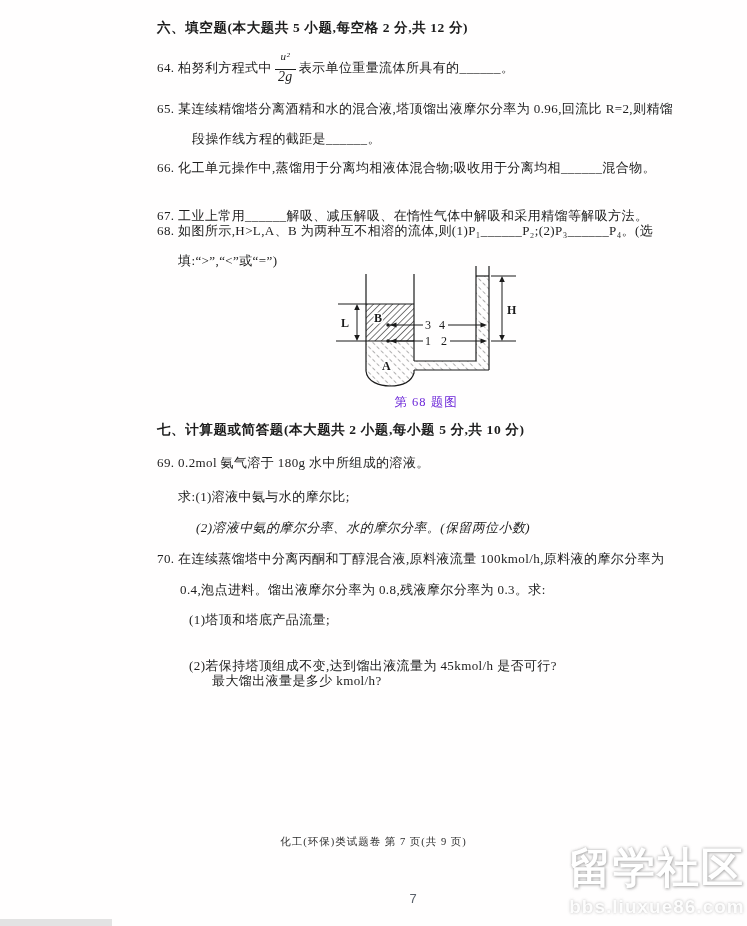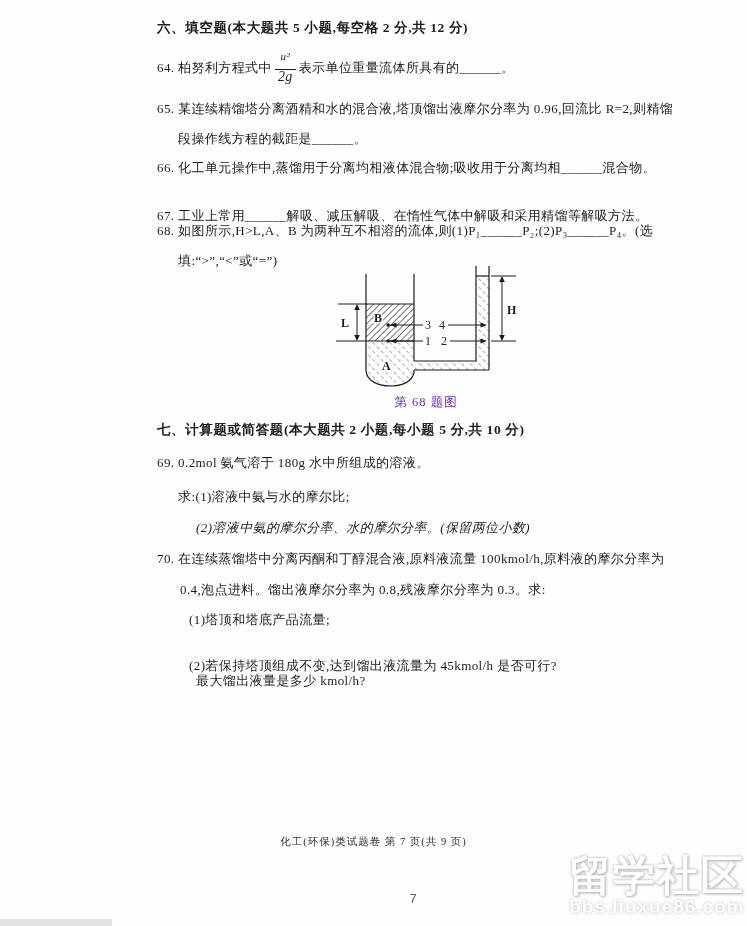--- a/index.html
+++ b/index.html
@@ -39,21 +39,21 @@
     pointer-events:none;
   }
   .watermark .wm-title{
     font-size:42px;font-weight:bold;letter-spacing:2px;color:#ffffff;
     text-shadow:0 0 3px rgba(160,160,160,0.85),1px 1px 3px rgba(150,150,150,0.6);
     line-height:1.0;
   }
   .watermark .wm-url{
     font-size:19px;font-weight:bold;color:#fdfdfd;letter-spacing:1px;
     text-shadow:0 0 3px rgba(175,175,175,0.85);
-    margin-top:0px;line-height:1.1;
+    margin-top:8px;line-height:1.1;
   }
   .scan-edge{
     position:absolute;left:0;bottom:0;width:112px;height:7px;
     background:#e3e3e3;
   }
   svg text{font-family:"Liberation Serif","DejaVu Serif",serif;fill:#1b1b1b;}
 </style>
 </head>
 <body>
 
@@ -64,21 +64,21 @@
   <div class="line q64row" style="left:157px;top:50px;height:36px;">
     <span>64. 柏努利方程式中</span>
     <span class="frac">
       <span class="num">u²</span>
       <span class="den">2g</span>
     </span>
     <span>表示单位重量流体所具有的______。</span>
   </div>
 
   <div class="line" style="left:157px;top:101px;">65. 某连续精馏塔分离酒精和水的混合液,塔顶馏出液摩尔分率为 0.96,回流比 R=2,则精馏</div>
-  <div class="line" style="left:178px;top:131px;text-align:right;">段操作线方程的截距是______。</div>
+  <div class="line" style="left:192px;top:131px;text-align:right;">段操作线方程的截距是______。</div>
 
   <div class="line" style="left:157px;top:160px;">66. 化工单元操作中,蒸馏用于分离均相液体混合物;吸收用于分离均相______混合物。</div>
 
   <div class="line" style="left:157px;top:208px;">67. 工业上常用______解吸、减压解吸、在惰性气体中解吸和采用精馏等解吸方法。</div>
 
   <div class="line" style="left:157px;top:223px;">68. 如图所示,H&gt;L,A、B 为两种互不相溶的流体,则(1)P₁______P₂;(2)P₃______P₄。(选</div>
   <div class="line" style="left:178px;top:253px;">填:“&gt;”,“&lt;”或“=”)</div>
 
   <svg style="position:absolute;left:330px;top:258px;" width="225" height="136" viewBox="0 0 225 136">
     <defs>
@@ -154,21 +154,21 @@
   <div class="line heading" style="left:157px;top:422px;">七、计算题或简答题(本大题共 2 小题,每小题 5 分,共 10 分)</div>
 
   <div class="line" style="left:157px;top:455px;">69. 0.2mol 氨气溶于 180g 水中所组成的溶液。</div>
   <div class="line" style="left:178px;top:489px;">求:(1)溶液中氨与水的摩尔比;</div>
   <div class="line" style="left:196px;top:520px;font-style:italic;">(2)溶液中氨的摩尔分率、水的摩尔分率。(保留两位小数)</div>
 
   <div class="line" style="left:157px;top:551px;">70. 在连续蒸馏塔中分离丙酮和丁醇混合液,原料液流量 100kmol/h,原料液的摩尔分率为</div>
   <div class="line" style="left:180px;top:582px;">0.4,泡点进料。馏出液摩尔分率为 0.8,残液摩尔分率为 0.3。求:</div>
   <div class="line" style="left:189px;top:612px;">(1)塔顶和塔底产品流量;</div>
   <div class="line" style="left:189px;top:658px;">(2)若保持塔顶组成不变,达到馏出液流量为 45kmol/h 是否可行?</div>
-  <div class="line" style="left:196px;top:673px;">最大馏出液量是多少 kmol/h?</div>
+  <div class="line" style="left:212px;top:673px;">最大馏出液量是多少 kmol/h?</div>
 
   <div class="footer">化工(环保)类试题卷  第 7 页(共 9 页)</div>
   <div class="page-number">7</div>
 
   <div class="watermark">
     <div class="wm-title">留学社区</div>
     <div class="wm-url">bbs.liuxue86.com</div>
   </div>
 
   <div class="scan-edge"></div>

